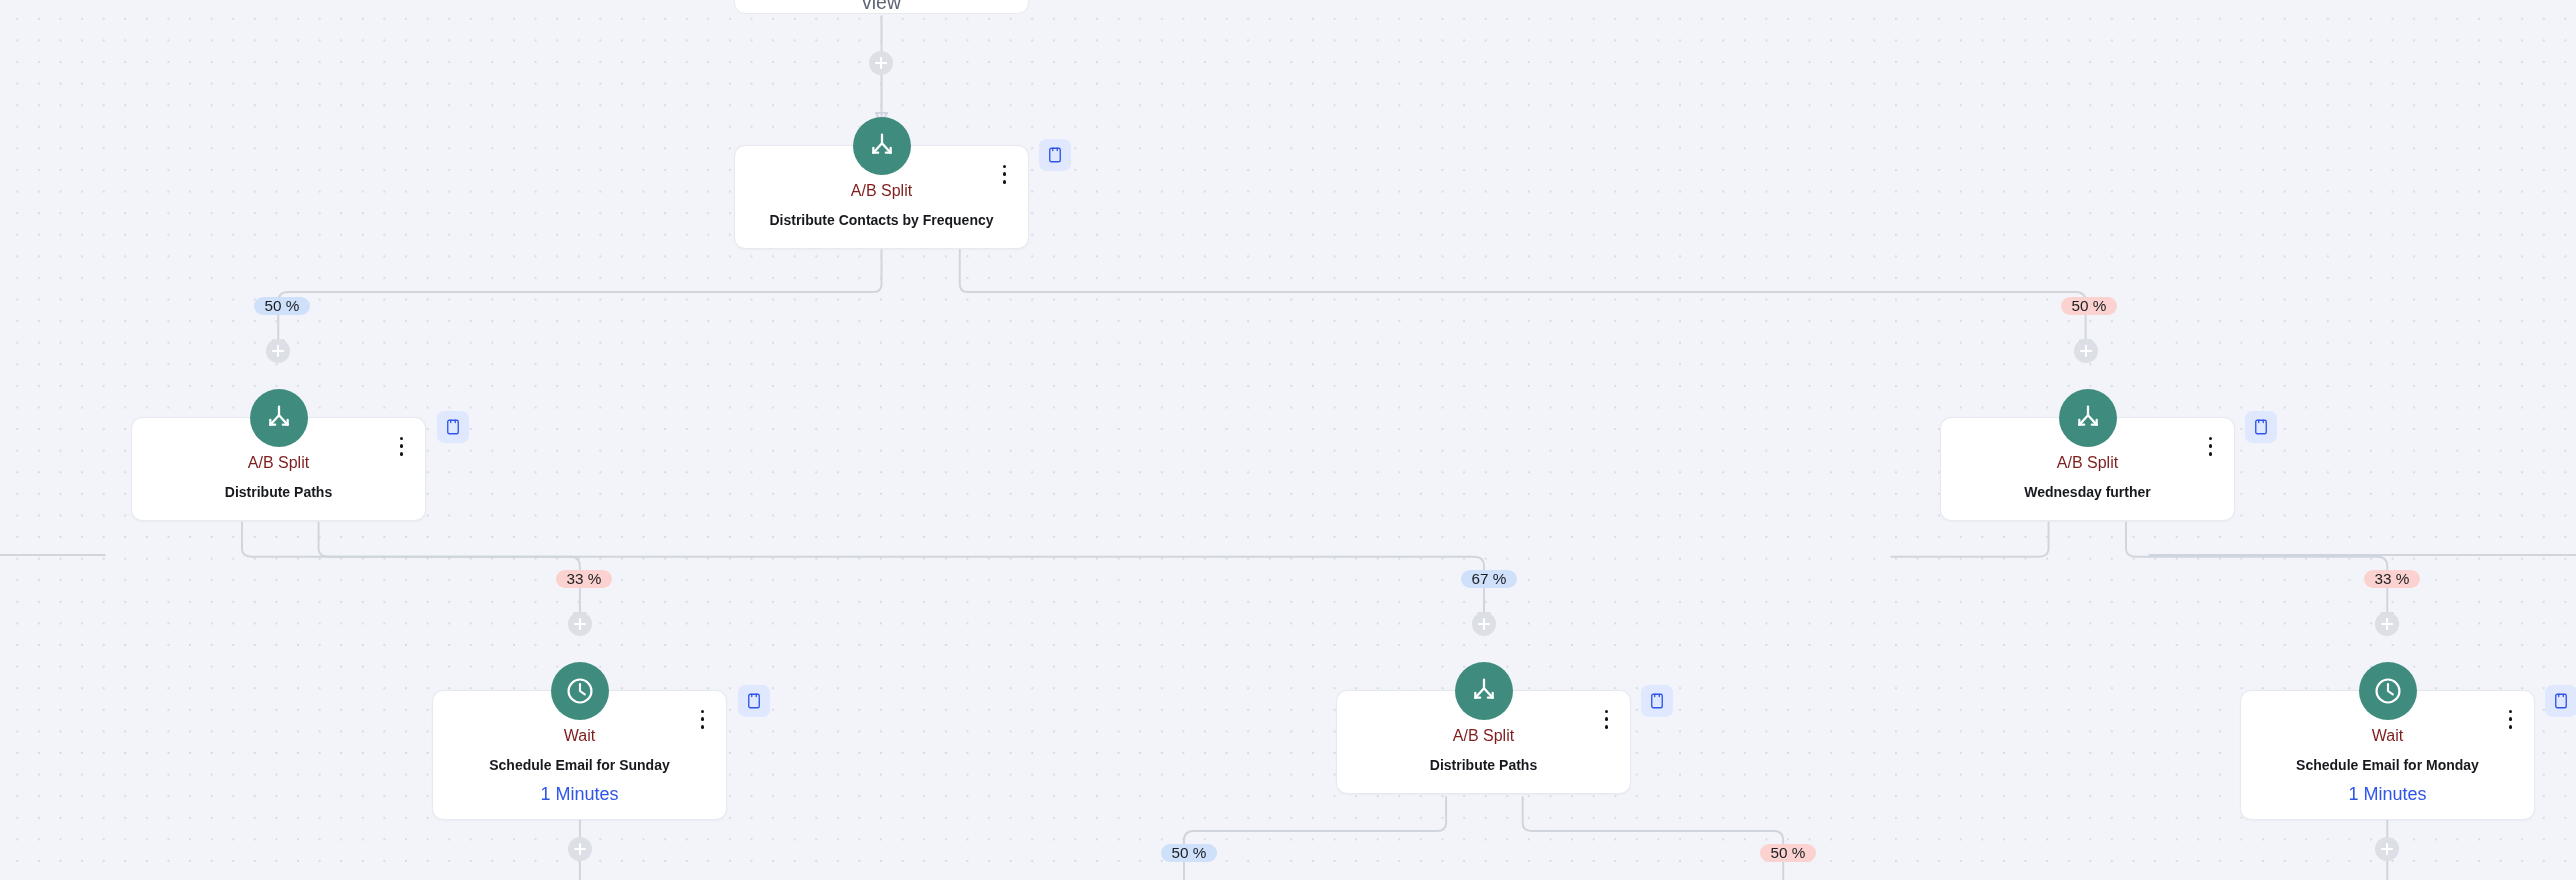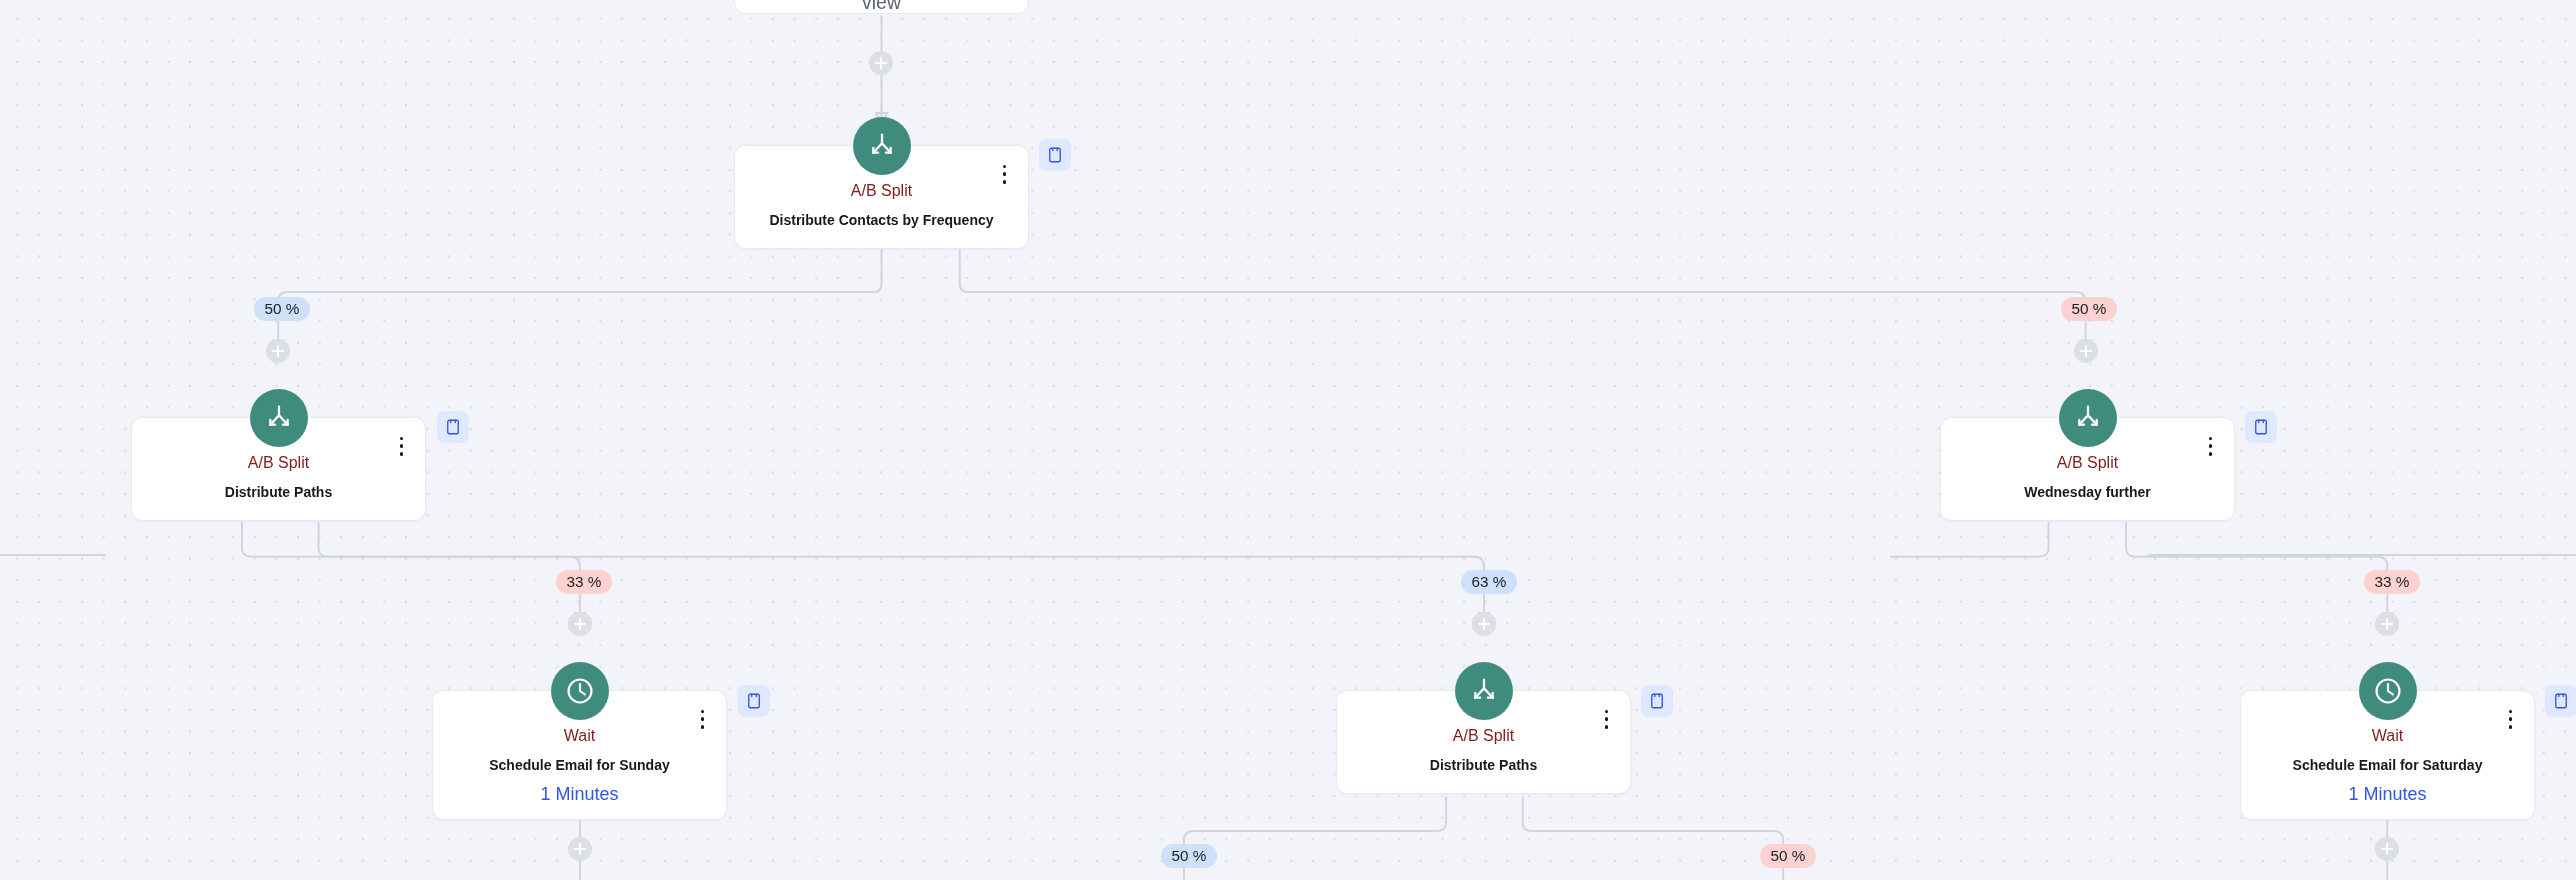--- a/index.html
+++ b/index.html
@@ -140,21 +140,21 @@
     position: absolute;
     background: #ffffff;
     border-radius: 0.8px;
   }
   .plus:before { width: 11.3px; height: 2.1px; }
   .plus:after  { width: 2.1px; height: 11.3px; }
 
   
   .pct {
     position: absolute;
-    height: 24px;
+    height: 18px;
     padding: 0 10.5px;
     border-radius: 13px;
     display: flex;
     align-items: center;
     justify-content: center;
     font-size: 15.3px;
     color: #1b1d23;
     white-space: nowrap;
     cursor: pointer;
   }
@@ -362,21 +362,21 @@
         <circle cx="12" cy="12" r="8.6"></circle>
         <path d="M12 6.8 V 12 L 15.6 14.6"></path>
       </svg>
     </div>
     <div class="kebab">
       <i></i>
       <i></i>
       <i></i>
     </div>
     <div class="node-kicker">Wait</div>
-    <div class="node-title">Schedule Email for Saturday</div>
+    <div class="node-title">Schedule Email for Monday</div>
     <div class="node-sub">1 Minutes</div>
   </div>
   <div class="note-btn" style="left:2545px; top:685px;">
     <svg width="18" height="18" viewBox="0 0 24 24" fill="none" stroke="#2f55e8" stroke-width="1.8" stroke-linecap="round" stroke-linejoin="round">
       <rect x="5" y="3" width="14" height="18" rx="2"></rect>
       <path d="M9 3 v3"></path>
         <path d="M15 3 v3"></path>
     </svg>
   </div>
 
@@ -385,19 +385,19 @@
   <div class="plus" style="left:2074px; top:339px;"></div>
   <div class="plus" style="left:568px; top:612px;"></div>
   <div class="plus" style="left:1472px; top:612px;"></div>
   <div class="plus" style="left:2375px; top:612px;"></div>
   <div class="plus" style="left:568px; top:837px;"></div>
   <div class="plus" style="left:2375px; top:837px;"></div>
 
   <div class="pct blue" style="left:254px; top:297px;">50 %</div>
   <div class="pct pink" style="left:2061px; top:297px;">50 %</div>
   <div class="pct pink" style="left:556px; top:570px;">33 %</div>
-  <div class="pct blue" style="left:1461px; top:570px;">63 %</div>
+  <div class="pct blue" style="left:1461px; top:570px;">67 %</div>
   <div class="pct pink" style="left:2364px; top:570px;">33 %</div>
   <div class="pct blue" style="left:1161px; top:844px;">50 %</div>
   <div class="pct pink" style="left:1760px; top:844px;">50 %</div>
 
 </div>
 
 
 </body></html>

